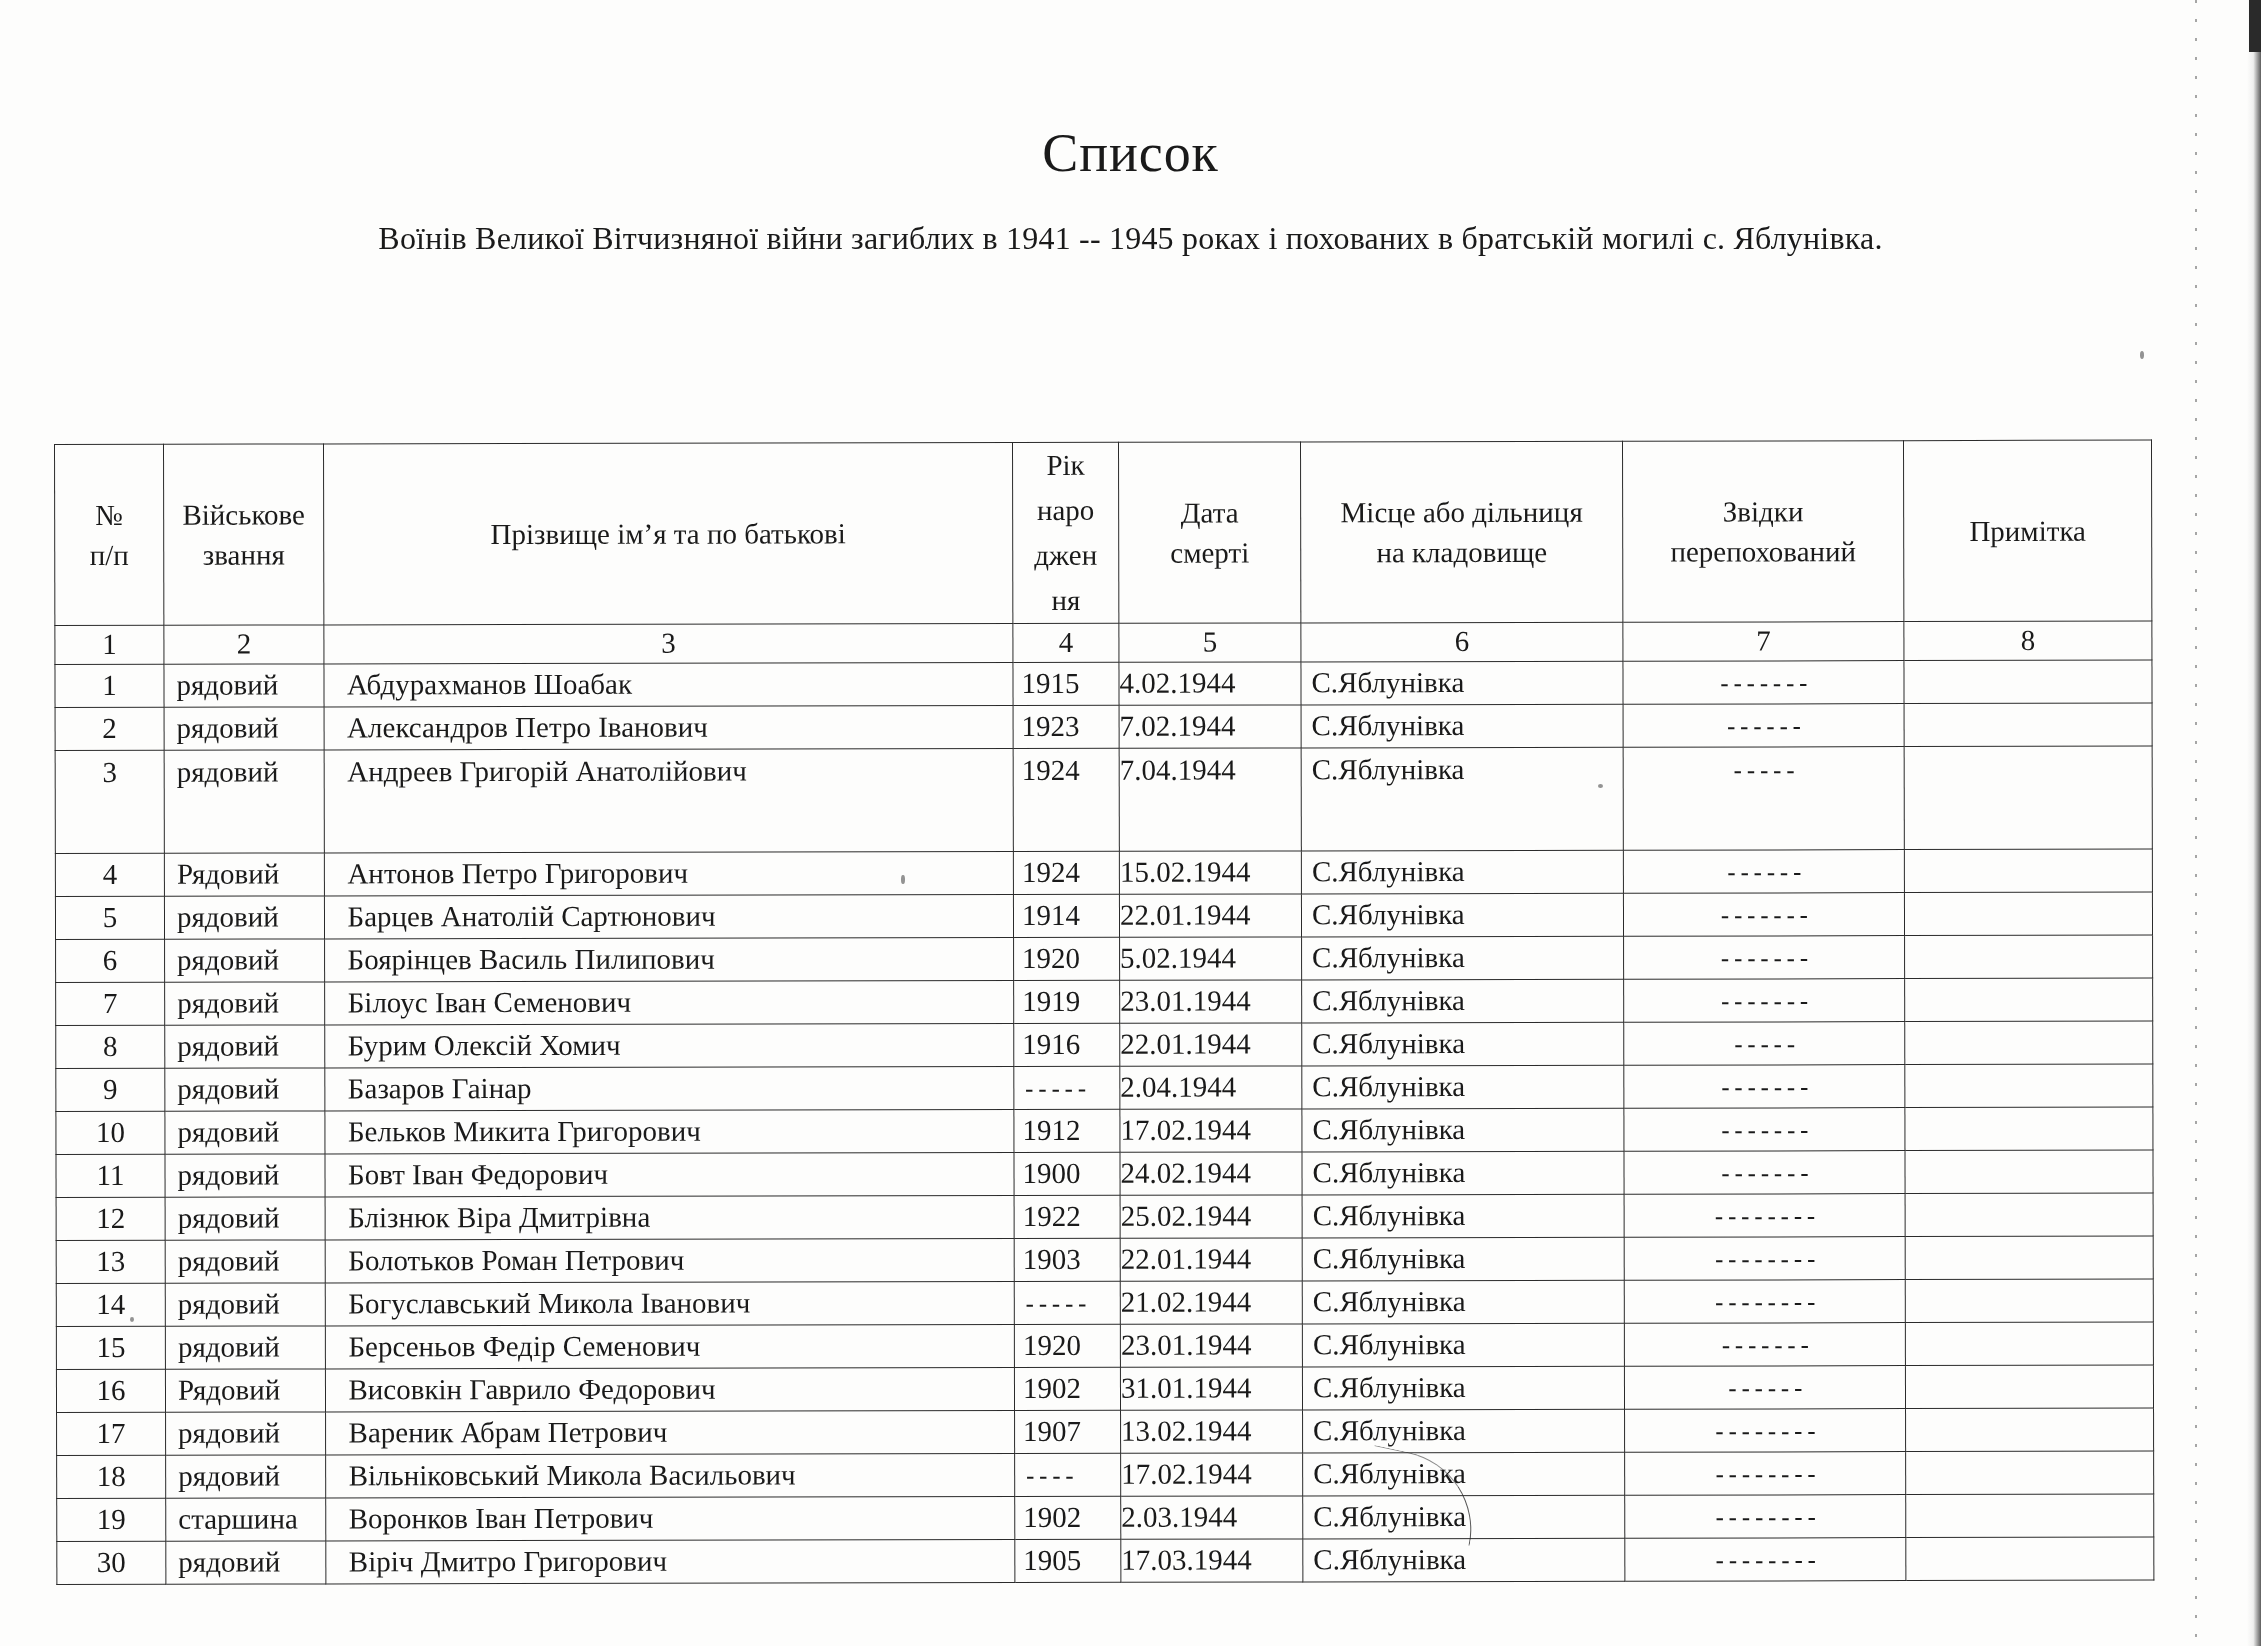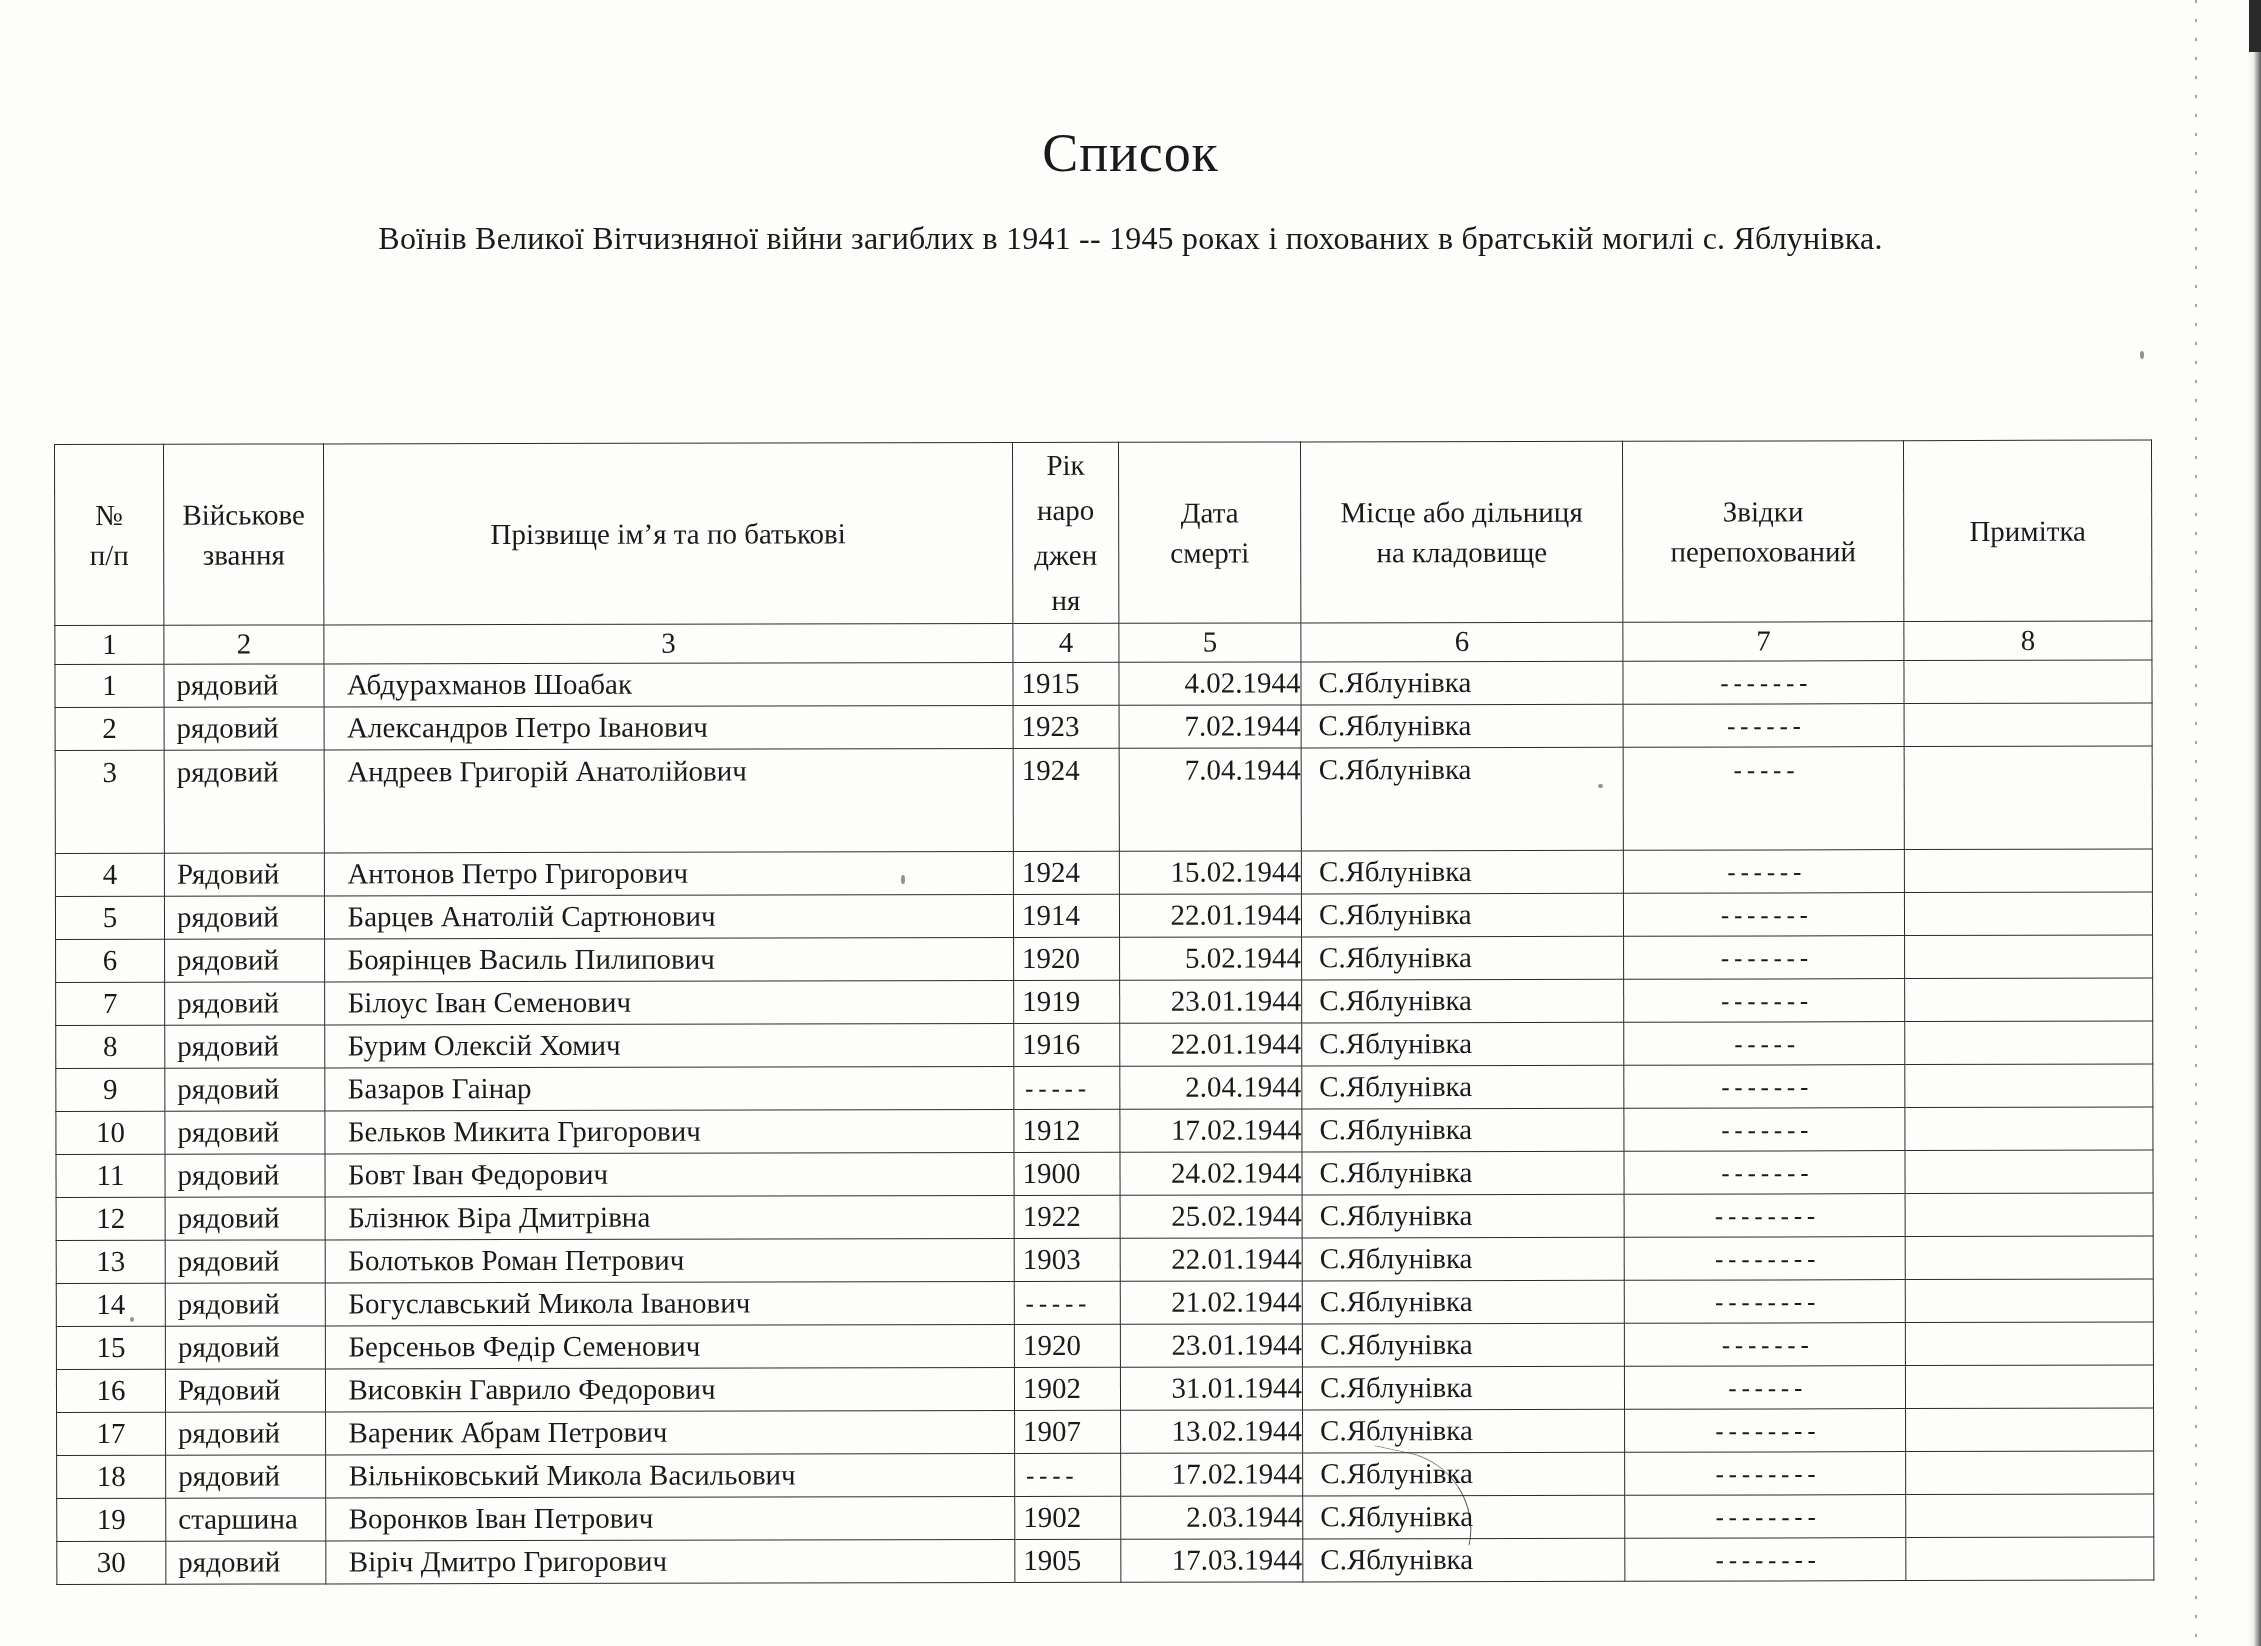--- a/index.html
+++ b/index.html
@@ -149,24 +149,24 @@
   }
   .data-row td.name {
     padding-left: 22.5px;
     white-space: nowrap;
   }
   .data-row td.birth {
     text-align: left;
     padding-left: 8px;
   }
   .data-row td.death {
-    text-align: right;
+    text-align: left;
   }
   .data-row td.place {
-    padding-left: 17px;
+    padding-left: 10px;
   }
   .data-row td.reburial {
     text-align: center;
     letter-spacing: 0.9px;
   }
   .data-row td.note { }
 
   
   .data-row.tallrow td {
     height: 97px;

